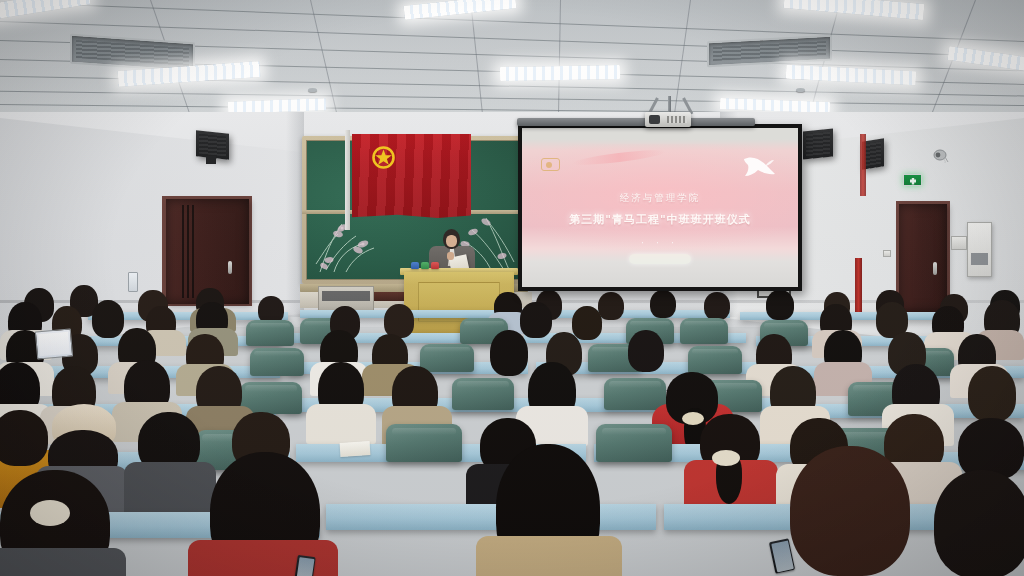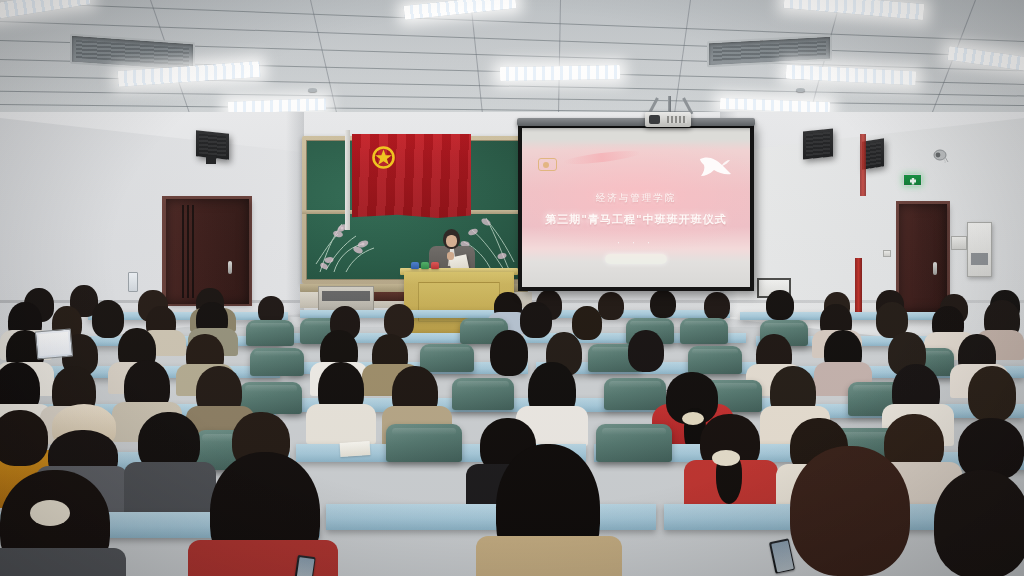--- a/index.html
+++ b/index.html
@@ -69,21 +69,21 @@
   .flag::after{ content:""; position:absolute; inset:0;
           background:repeating-linear-gradient(92deg,rgba(0,0,0,.10) 0 9px,rgba(255,255,255,.06) 9px 18px); }
   .flag-emblem { position:absolute; left:371px; top:145px; width:25px; height:25px; }
   .flag-pole { position:absolute; left:345px; top:130px; width:5px; height:100px;
           background:linear-gradient(90deg,#e8e8e6,#c4c4c0); }
 
   
   .screen-case { position:absolute; left:517px; top:118px; width:238px; height:8px;
           background:linear-gradient(#8a8d90,#5c6063); border-radius:2px;
           box-shadow:0 2px 4px rgba(0,0,0,.4); z-index:6; }
-  .screen-border { position:absolute; left:518px; top:124px; width:236px; height:167px;
+  .screen-border { position:absolute; left:518px; top:124px; width:284px; height:167px;
           background:#141414; padding:4px; box-shadow:3px 4px 9px rgba(0,0,0,.4); z-index:5; }
   .screen { position:absolute; inset:4px; overflow:hidden;
           background:linear-gradient(#dcdcd8 0%, #dcdcd8 7%, #f0d2d2 14%,
                      #efc2c6 40%, #eec0c6 62%, #f3dada 76%, #e2e0de 84%, #d8d8d6 100%); }
   .sc-glow { position:absolute; left:-10%; top:10%; width:120%; height:70%;
           background:radial-gradient(ellipse at 50% 45%, rgba(255,190,195,.55), rgba(240,170,180,0) 70%); }
   .sc-ribbon { position:absolute; left:18%; top:16%; width:34%; height:9px;
           background:linear-gradient(90deg,rgba(255,255,255,0),rgba(245,175,180,.75),rgba(255,255,255,0));
           border-radius:50%; transform:rotate(-7deg); }
   .sc-badge { position:absolute; left:7%; top:19%; width:19px; height:13px;

